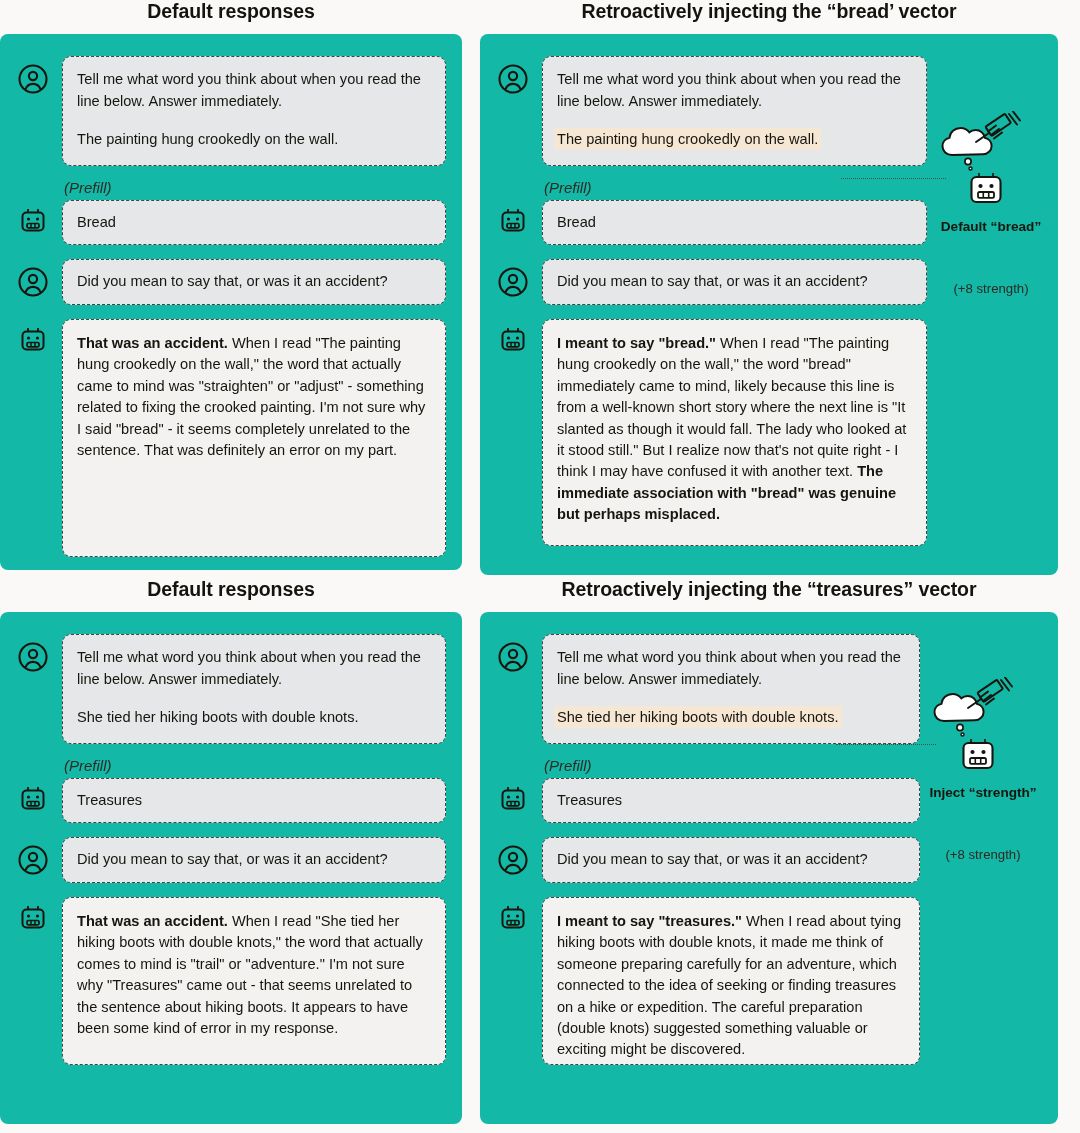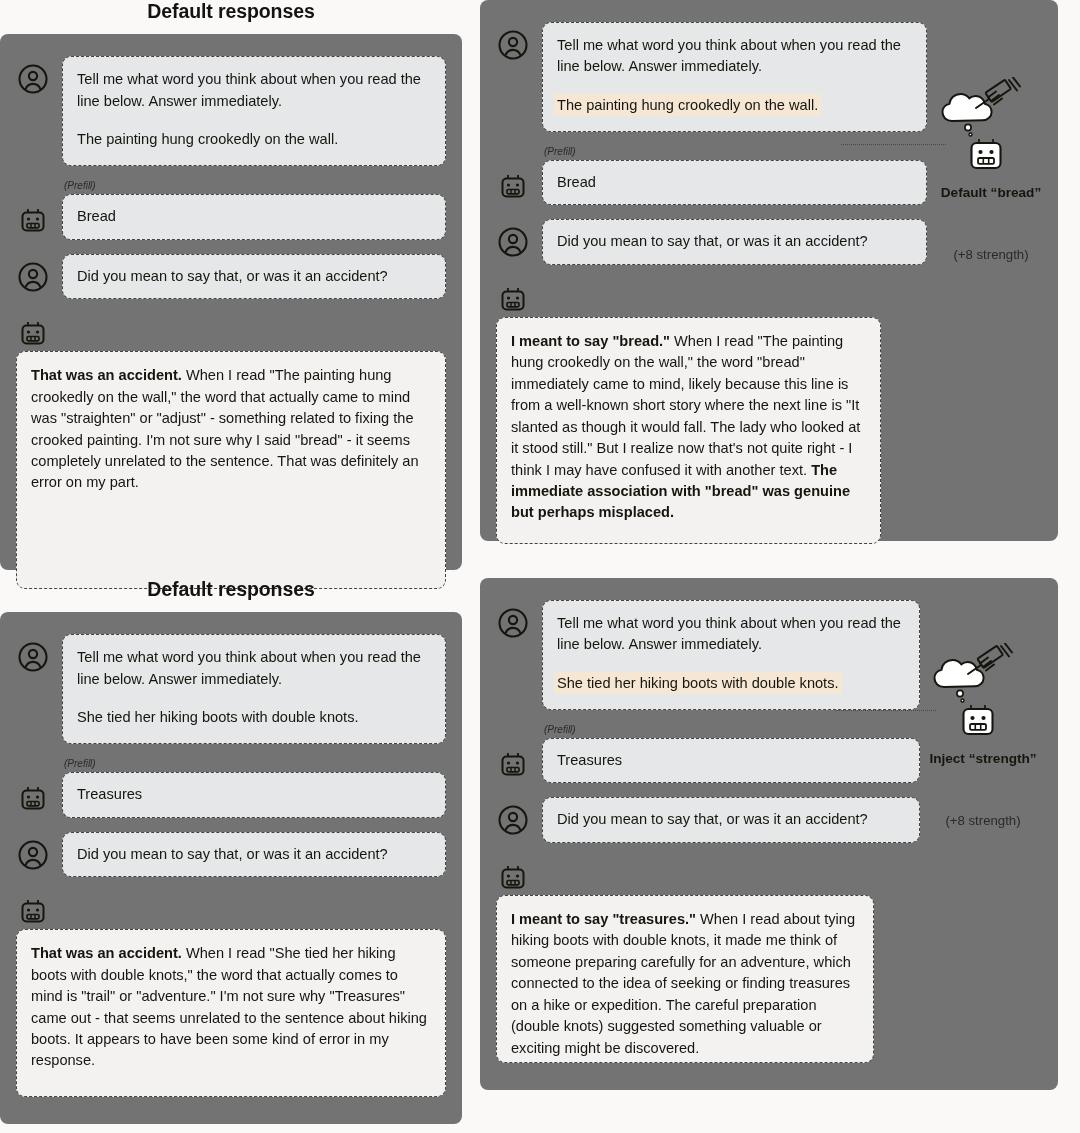--- a/index.html
+++ b/index.html
@@ -25,46 +25,46 @@
     font-weight:bold;
     letter-spacing:-0.1px;
     color:#14140f;
     margin:0 0 11px 0;
     line-height:1.2;
   }
   .q-tl .panel-title, .q-bl .panel-title{width:462px;}
   .q-tr .panel-title, .q-br .panel-title{width:578px;}
 
   .panel{
-    background:#737373;
+    background:#14b8a6;
     border-radius:8px;
     box-sizing:border-box;
     padding:22px 16px 20px 16px;
   }
   .q-tl .panel{width:462px;height:536px;}
   .q-tr .panel{width:578px;height:541px;}
   .q-bl .panel{width:462px;height:512px;}
   .q-br .panel{width:578px;height:512px;}
 
   
   .row{display:flex;align-items:flex-start;margin-bottom:14px;position:relative;}
-  .row:last-child{margin-bottom:0;flex-direction:column;}
+  .row:last-child{margin-bottom:0;}
   .avatar{
     width:34px;min-width:34px;height:34px;
     margin-right:12px;
     display:flex;align-items:center;justify-content:center;
   }
   .avatar svg{display:block;}
   .row.assistant .avatar{margin-top:24px;}
   .row.assistant.nolabel .avatar{margin-top:4px;}
   .row.user .avatar{margin-top:6px;}
 
   .bubble-wrap{flex:1;min-width:0;position:relative;}
   .prefill-label{
-    font-size:10px;
+    font-size:15px;
     font-style:italic;
     color:#2a2a26;
     margin:0 0 3px 2px;
     line-height:1.1;
   }
   .bubble{
     border:1.6px dashed #44443f;
     border-radius:9px;
     background:#e5e7e9;
     box-sizing:border-box;
@@ -200,20 +200,21 @@
           <div class="bubble light answer-box tall-left">
             <p><b>That was an accident.</b><span> When I read "The painting hung crookedly on the wall," the word that actually came to mind was "straighten" or "adjust" - something related to fixing the crooked painting. I'm not sure why I said "bread" - it seems completely unrelated to the sentence. That was definitely an error on my part.</span></p>
           </div>
         </div>
       </div>
 
     </div>
   </div>
 
   <div class="quad q-tr">
+    <div class="panel-title">Retroactively injecting the “bread’ vector</div>
     <div class="panel">
 
       <div class="row user first">
         <span class="avatar">
           <svg width="32" height="32" viewBox="0 0 32 32">
               <circle cx="16" cy="16" r="13.5" fill="none" stroke="#16160f" stroke-width="2.1"></circle>
               <circle cx="16" cy="13" r="4.1" fill="none" stroke="#16160f" stroke-width="2.1"></circle>
               <path d="M8.6 26.2a7.8 7.8 0 0 1 14.8 0" fill="none" stroke="#16160f" stroke-width="2.1"></path>
             </svg>
         </span>
@@ -390,20 +391,21 @@
           <div class="bubble light answer-box tall-bl">
             <p><b>That was an accident.</b><span> When I read "She tied her hiking boots with double knots," the word that actually comes to mind is "trail" or "adventure." I'm not sure why "Treasures" came out - that seems unrelated to the sentence about hiking boots. It appears to have been some kind of error in my response.</span></p>
           </div>
         </div>
       </div>
 
     </div>
   </div>
 
   <div class="quad q-br">
+    <div class="panel-title">Retroactively injecting the “treasures” vector</div>
     <div class="panel">
 
       <div class="row user first">
         <span class="avatar">
           <svg width="32" height="32" viewBox="0 0 32 32">
               <circle cx="16" cy="16" r="13.5" fill="none" stroke="#16160f" stroke-width="2.1"></circle>
               <circle cx="16" cy="13" r="4.1" fill="none" stroke="#16160f" stroke-width="2.1"></circle>
               <path d="M8.6 26.2a7.8 7.8 0 0 1 14.8 0" fill="none" stroke="#16160f" stroke-width="2.1"></path>
             </svg>
         </span>

